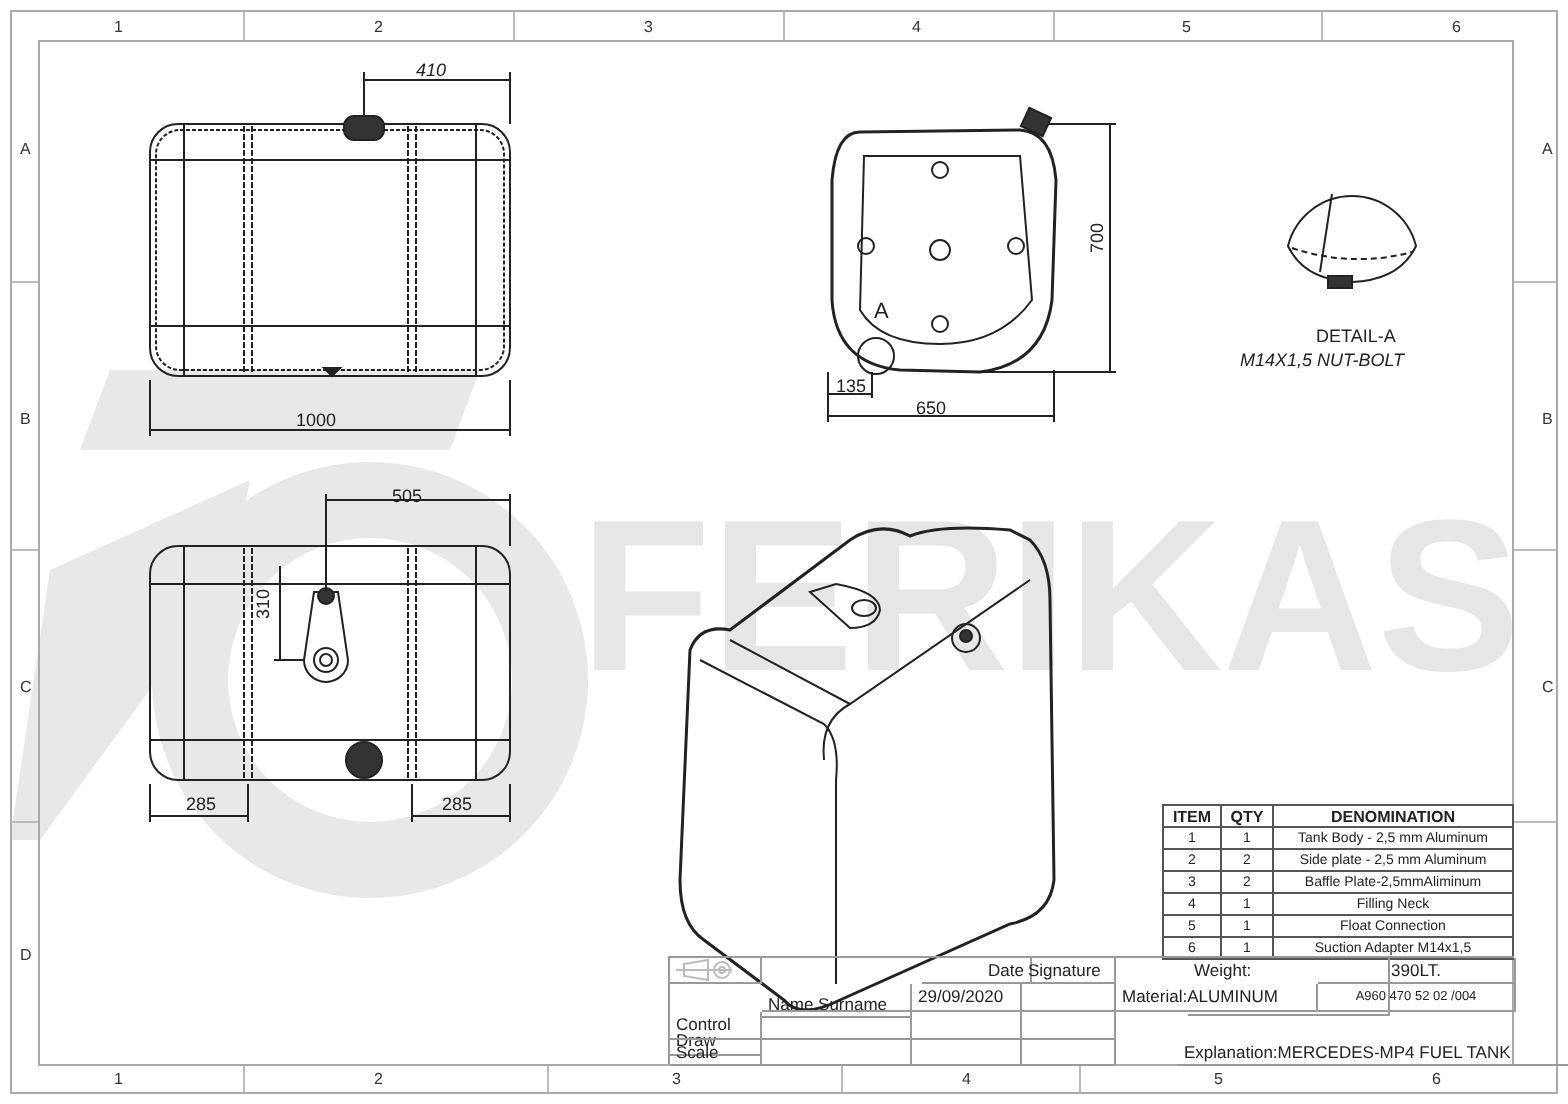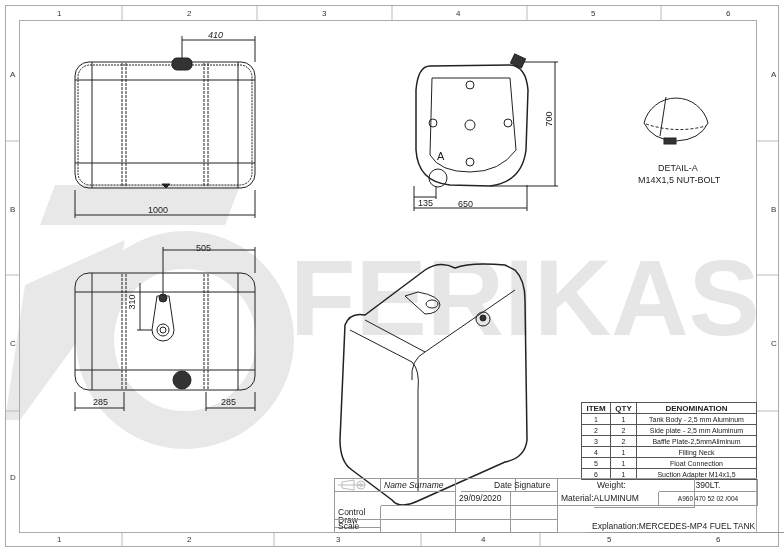--- a/index.html
+++ b/index.html
@@ -134,26 +134,26 @@
       <circle cx="483" cy="318" r="3" fill="#333"></circle>
   </g>
 </svg>
 
 <span class="lbl" style="left:208px;top:30px;font-style:italic;">410</span>
 <span class="lbl" style="left:148px;top:205px;">1000</span>
 <span class="lbl" style="left:196px;top:243px;">505</span>
 <span class="lbl" style="left:124px;top:297px;transform:rotate(-90deg);">310</span>
 <span class="lbl" style="left:93px;top:397px;">285</span>
 <span class="lbl" style="left:221px;top:397px;">285</span>
-<span class="lbl" style="left:418px;top:198px;">135</span>
+<span class="lbl" style="left:418px;top:188px;">135</span>
 <span class="lbl" style="left:458px;top:199px;">650</span>
 <span class="lbl" style="left:541px;top:114px;transform:rotate(-90deg);">700</span>
 <span class="lbl" style="left:437px;top:150px;font-size:11px;">A</span>
 <span class="lbl" style="left:658px;top:163px;">DETAIL-A</span>
-<span class="lbl" style="left:638px;top:175px;">M14X1,5 NUT-BOLT</span>
+<span class="lbl" style="left:620px;top:175px;font-style:italic;">M14X1,5 NUT-BOLT</span>
 
 <span class="grid" style="left:57px;top:9px;">1</span>
 <span class="grid" style="left:187px;top:9px;">2</span>
 <span class="grid" style="left:322px;top:9px;">3</span>
 <span class="grid" style="left:456px;top:9px;">4</span>
 <span class="grid" style="left:591px;top:9px;">5</span>
 <span class="grid" style="left:726px;top:9px;">6</span>
 <span class="grid" style="left:57px;top:535px;">1</span>
 <span class="grid" style="left:187px;top:535px;">2</span>
 <span class="grid" style="left:336px;top:535px;">3</span>
@@ -211,21 +211,21 @@
 </div>
 
 <div class="tb" style="border-left:1px solid #999;border-top:1px solid #999;box-sizing:border-box;">
   <div class="cell" style="left:0;top:0;width:46px;height:13px;">
     <svg width="40" height="12" style="position:static;">
         <path d="M4,3 L16,1 L16,11 L4,9 Z M0,6 L28,6" fill="none" stroke="#bbb"></path>
         <circle cx="23" cy="6" r="4" fill="none" stroke="#bbb"></circle>
         <circle cx="23" cy="6" r="1.5" fill="none" stroke="#bbb"></circle>
       </svg>
   </div>
-  <div class="cell" style="left:46px;top:0;width:75px;height:13px;font-style:italic;">Name Surname</div>
+  <div class="cell" style="left:46px;top:17px;width:75px;height:13px;">Name Surname</div>
   <div class="cell" style="left:126px;top:0;width:55px;height:13px;text-align:right;">Date</div>
   <div class="cell" style="left:176px;top:0;width:47px;height:13px;">Signature</div>
   <div class="cell" style="left:223px;top:0;width:101px;height:29px;margin-left:36px;">Weight:</div>
   <div class="cell" style="left:324px;top:0;width:99px;height:13px;text-align:center;">390LT.</div>
 
   <div class="cell" style="left:0;top:13px;width:46px;height:14px;margin-top:22px;">Draw</div>
   <div class="cell" style="left:46px;top:13px;width:75px;height:14px;"></div>
   <div class="cell" style="left:121px;top:13px;width:55px;height:14px;">29/09/2020</div>
   <div class="cell" style="left:176px;top:13px;width:47px;height:14px;"></div>
   <div class="cell" style="left:223px;top:13px;width:101px;height:14px;">Material:ALUMINUM</div>

